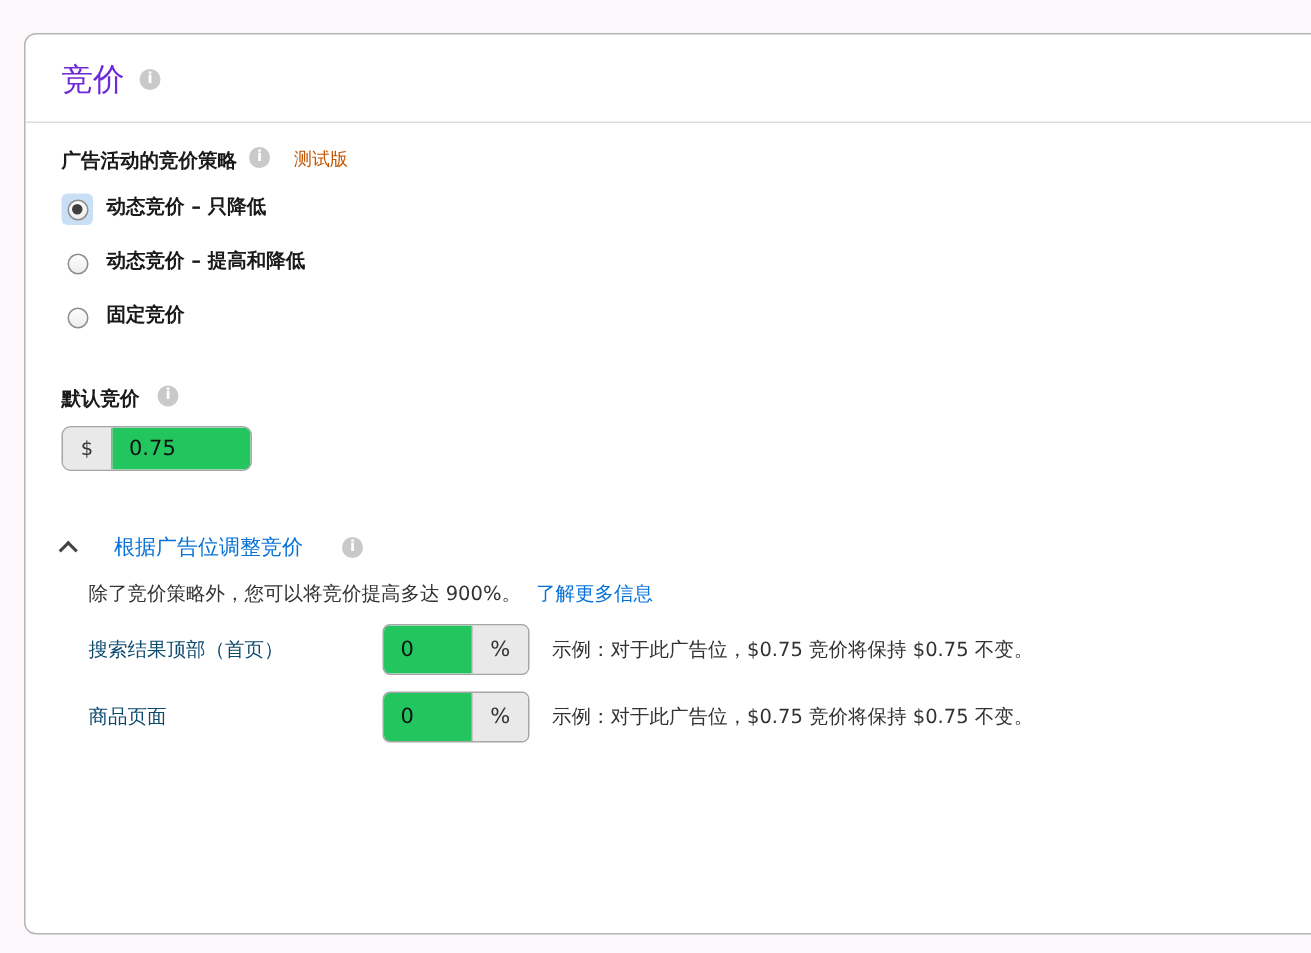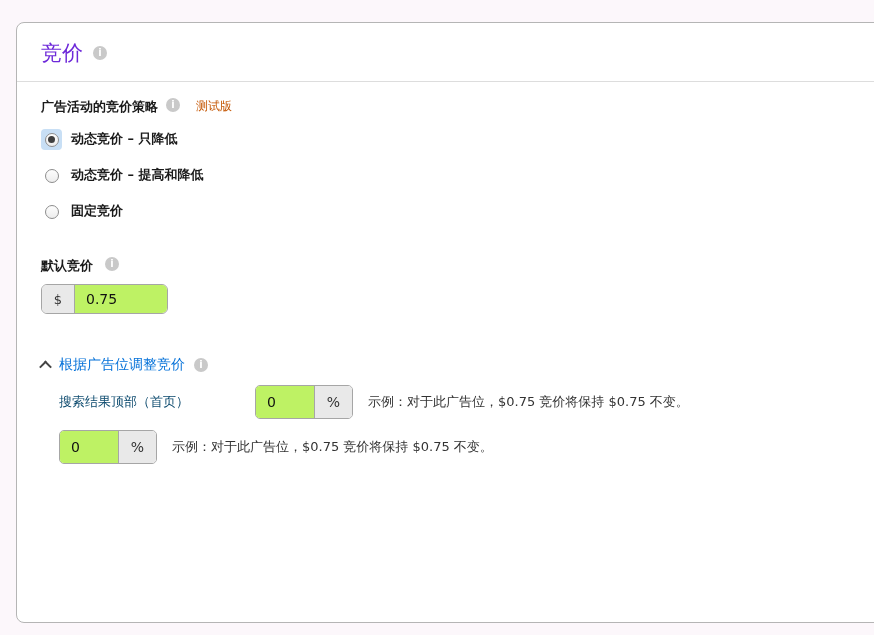--- a/index.html
+++ b/index.html
@@ -70,26 +70,26 @@
   }
   .input-addon {
     background: #e9e9e9; color: #333333; font-size: 13px;
     display: flex; align-items: center; justify-content: center;
     width: 33px; flex: 0 0 33px;
   }
   .input-addon.prefix { border-right: 1px solid #a6a6a6; }
   .input-addon.suffix { border-left: 1px solid #a6a6a6; }
   .text-input {
     border: none; outline: none; font-size: 14px; color: #111111;
-    padding: 0 11px; font-family: inherit; background: #bef264;
+    padding: 0 11px; font-family: inherit; background: #22c55e;
   }
   .bid-input { width: 92px; }
 
   .placement { margin-top: 42px; }
-  .placement-title-row { display: flex; align-items: center; gap: 9px; }
+  .placement-title-row { display: flex; align-items: center; gap: 26px; }
   .chevron-up {
     width: 9px; height: 9px;
     border-left: 2px solid #444444; border-top: 2px solid #444444;
     transform: rotate(45deg) translate(1px, 1px);
     display: inline-block; flex: 0 0 auto;
   }
   .placement-title { font-size: 14px; }
   .placement-desc { margin: 13px 0 0 18px; font-size: 13px; color: #333333; }
   .placement-row { display: flex; align-items: center; margin: 11px 0 0 18px; }
   .placement-row:first-of-type { margin-top: 16px; }
@@ -166,31 +166,35 @@
         <input class="text-input bid-input" type="text" value="0.75" style="">
       </div>
     </div>
 
     <div class="placement">
       <div class="placement-title-row">
         <span class="chevron-up"></span>
         <a class="link placement-title">根据广告位调整竞价</a>
         <i class="info-icon">i</i>
       </div>
+      <div class="placement-desc">
+        <span>除了竞价策略外，您可以将竞价提高多达 900%。</span><a class="link desc-link">了解更多信息</a>
+      </div>
 
       <div class="placement-row">
         <span class="row-label">搜索结果顶部（首页）</span>
         <div class="input-group pct-group">
           <input class="text-input pct-input" type="text" value="0" style="">
           <span class="input-addon suffix pct-addon">%</span>
         </div>
         <span class="row-example">示例：对于此广告位，$0.75 竞价将保持 $0.75 不变。</span>
       </div>
 
       <div class="placement-row">
+        <span class="row-label">商品页面</span>
         <div class="input-group pct-group">
           <input class="text-input pct-input" type="text" value="0" style="">
           <span class="input-addon suffix pct-addon">%</span>
         </div>
         <span class="row-example">示例：对于此广告位，$0.75 竞价将保持 $0.75 不变。</span>
       </div>
     </div>
 
   </div>
 </div>

